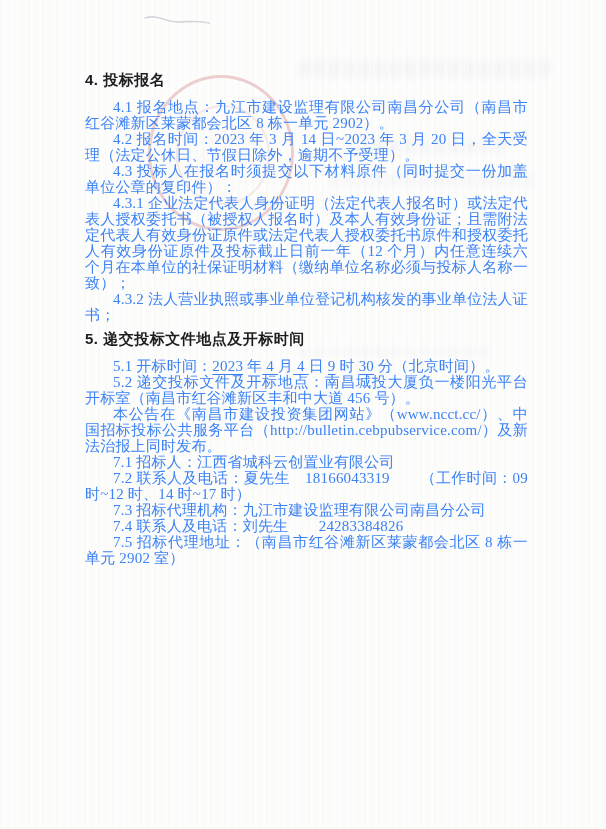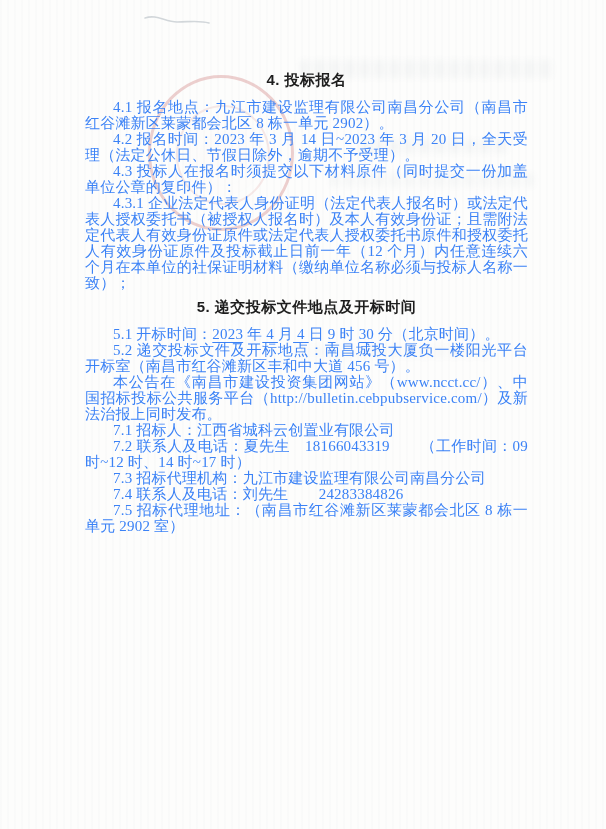--- a/index.html
+++ b/index.html
@@ -32,21 +32,20 @@
     padding-top: 68px;
   }
   .sec-heading {
     font-family: "Liberation Sans", "DejaVu Sans", sans-serif;
     font-weight: 700;
     font-size: 15px;
     line-height: 24px;
     letter-spacing: 0.5px;
     color: #1e1e1e;
     margin: 4px 0 7px 0;
-    text-align: center;
   }
   .sec-heading:first-child { margin-top: 0; }
   .para {
     font-size: 15px;
     line-height: 16px;
     letter-spacing: 0.2px;
     text-align: justify;
     text-indent: 28px;
     color: #3b82f6;
   }
@@ -118,20 +117,21 @@
   <div class="stamp" style="border-color: rgb(196, 90, 90);">
     <div class="stamp-inner" style="border-color: rgb(196, 90, 90);"></div>
   </div>
 
   <div class="content">
       <div class="sec-heading">4. 投标报名</div>
       <div class="para"><span>4.1 报名地点：九江市建设监理有限公司南昌分公司（南昌市红谷滩新区莱蒙都会北区 8 栋一单元 2902）。</span></div>
       <div class="para"><span>4.2 报名时间：2023 年 3 月 14 日~2023 年 3 月 20 日，全天受理（法定公休日、节假日除外，逾期不予受理）。</span></div>
       <div class="para"><span>4.3 投标人在报名时须提交以下材料原件（同时提交一份加盖单位公章的复印件）：</span></div>
       <div class="para"><span>4.3.1 企业法定代表人身份证明（法定代表人报名时）或法定代表人授权委托书（被授权人报名时）及本人有效身份证；且需附法定代表人有效身份证原件或法定代表人授权委托书原件和授权委托人有效身份证原件及投标截止日前一年（12 个月）内任意连续六个月在本单位的社保证明材料（缴纳单位名称必须与投标人名称一致）；</span></div>
+      <div class="para"><span>4.3.2 法人营业执照或事业单位登记机构核发的事业单位法人证书；</span></div>
       <div class="sec-heading">5. 递交投标文件地点及开标时间</div>
       <div class="para"><span>5.1 开标时间：</span><span class="u">2023</span><span> 年</span><span class="u"> 4 </span><span>月</span><span class="u"> 4 </span><span>日 </span><span class="u">9</span><span> 时 </span><span class="u">30</span><span> 分（北京时间）。</span></div>
       <div class="para"><span>5.2 递交投标文件及开标地点：南昌城投大厦负一楼阳光平台开标室（南昌市红谷滩新区丰和中大道 456 号）。</span></div>
       <div class="para"><span>本公告在《南昌市建设投资集团网站》（www.ncct.cc/）、中国招标投标公共服务平台（http://bulletin.cebpubservice.com/）及新法治报上同时发布。</span></div>
       <div class="para"><span>7.1 招标人：江西省城科云创置业有限公司</span></div>
       <div class="para"><span>7.2 联系人及电话：夏先生　18166043319　　（工作时间：09 时~12 时、14 时~17 时）</span></div>
       <div class="para"><span>7.3 招标代理机构：九江市建设监理有限公司南昌分公司</span></div>
       <div class="para"><span>7.4 联系人及电话：刘先生　　24283384826</span></div>
       <div class="para"><span>7.5 招标代理地址：（南昌市红谷滩新区莱蒙都会北区 8 栋一单元 2902 室）</span></div>
     </div>

